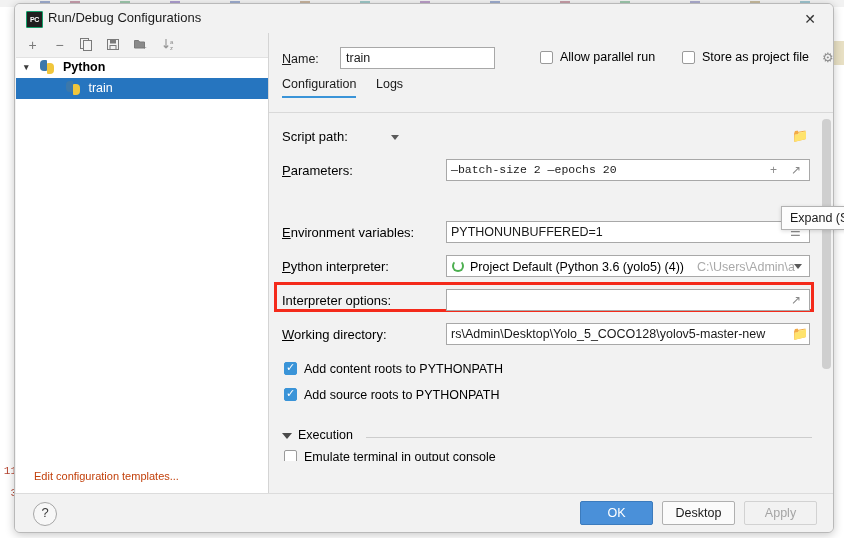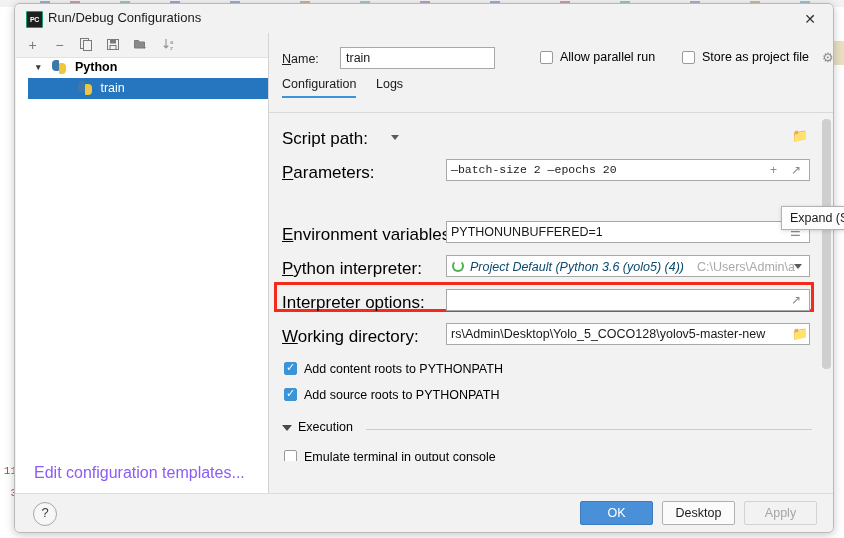--- a/index.html
+++ b/index.html
@@ -101,42 +101,42 @@
   .tb-icon {
     position: absolute; top: 4px; width: 17px; height: 17px;
     color: #7a7a7a; font-size: 14px; line-height: 17px; text-align: center;
     cursor: default;
   }
   .tb-icon svg { display: block; margin: 1px auto 0; }
 
   .tree { position: absolute; left: 0; top: 24px; width: 252px; }
   .tree-row {
     position: relative; height: 21px; line-height: 21px;
-    white-space: nowrap; font-size: 12.5px; margin-left: 12px;
+    white-space: nowrap; font-size: 12.5px;
   }
   .tree-row.group { padding-left: 8px; font-weight: bold; }
   .tree-row.child { padding-left: 50px; }
   .tree-row.selected { background: #2675bf; color: #ffffff; font-weight: normal; }
   .chev {
     display: inline-block; width: 13px; color: #3c3c3c; font-size: 9px;
     vertical-align: middle;
   }
   .py-icon {
     display: inline-block; width: 14px; height: 14px;
     vertical-align: -3px; margin-right: 5px; position: relative;
   }
   .py-icon::before, .py-icon::after {
     content: ""; position: absolute; width: 7px; height: 11px;
   }
   .py-icon::before { left: 0; top: 0; background: #3c78aa; border-radius: 4px 1px 1px 4px; }
   .py-icon::after { right: 0; bottom: 0; background: #f0c63c; border-radius: 1px 4px 4px 1px; }
 
   .edit-templates {
     position: absolute; left: 18px; bottom: 12px;
-    color: #8b5cf6; font-size: 16px; cursor: default;
+    color: #c2410c; font-size: 11px; cursor: default;
   }
 
   
   .right-pane {
     position: absolute; left: 254px; top: 29px;
     width: 564px; height: 461px;
     background: #f2f2f2;
     overflow: hidden;
   }
 
@@ -181,21 +181,21 @@
     content: ""; position: absolute; left: 0; right: 0; bottom: 0;
     height: 2px; background: #3a94d8;
   }
 
   .tab-body {
     position: absolute; left: 0; top: 79px; width: 564px; height: 382px;
     border-top: 1px solid #d9d9d9;
   }
 
   .frow { position: absolute; left: 13px; height: 24px; }
-  .frow .flbl { position: absolute; left: 0; top: 4px; font-size: 17px; }
+  .frow .flbl { position: absolute; left: 0; top: 4px; font-size: 13px; }
 
   .fld {
     position: absolute; height: 22px; box-sizing: border-box;
     background: #ffffff; border: 1px solid #a8a8a8;
     font-size: 12.5px; color: #1a1a1a;
     line-height: 20px; padding: 0 4px; overflow: hidden; white-space: nowrap;
   }
   .fld.mono { font-family: "Liberation Mono", monospace; font-size: 11.5px; }
 
   .fld-icon {
@@ -232,21 +232,21 @@
   .section .sec-line {
     position: absolute; top: 8px; height: 1px; background: #cdcdcd;
   }
 
   .interp-circle {
     position: absolute; left: 5px; top: 4px;
     width: 12px; height: 12px; border-radius: 50%;
     border: 2px solid #4caf50; border-top-color: transparent;
     box-sizing: border-box;
   }
-  .interp-main { position: absolute; left: 23px; top: 1px; font-size: 12.5px; color: #0c4a6e; font-style: italic; }
+  .interp-main { position: absolute; left: 23px; top: 1px; font-size: 12.5px; color: #000000; }
   .interp-sub { position: absolute; top: 1px; font-size: 12.5px; color: #a9a9a9; }
 
   
   .vscroll-track {
     position: absolute; right: 0; top: 0; width: 13px; height: 382px;
     background: #f2f2f2;
   }
   .vscroll-thumb {
     position: absolute; right: 2px; width: 9px;
     background: #cfcfcf; border-radius: 4px;
@@ -462,21 +462,21 @@
         <div class="frow" style="top:272px;width:540px">
           <div class="cbx checked" style="left:2px;top:3px"></div>
           <div class="cbx-label" style="left:22px;top:3px">Add source roots to PYTHONPATH</div>
         </div>
 
         <div class="frow" style="top:246px;width:540px">
           <div class="cbx checked" style="left:2px;top:3px"></div>
           <div class="cbx-label" style="left:22px;top:3px">Add content roots to PYTHONPATH</div>
         </div>
 
-        <div class="section" style="top:308px;width:540px">
+        <div class="section" style="top:316px;width:540px">
           <div class="sec-tri"></div>
           <div class="sec-txt">Execution</div>
           <div class="sec-line" style="left:84px;width:446px"></div>
         </div>
 
         <div class="frow" style="top:334px;width:540px;overflow:hidden;height:14px">
           <div class="cbx" style="left:2px;top:3px"></div>
           <div class="cbx-label" style="left:22px;top:3px">Emulate terminal in output console</div>
         </div>
 

